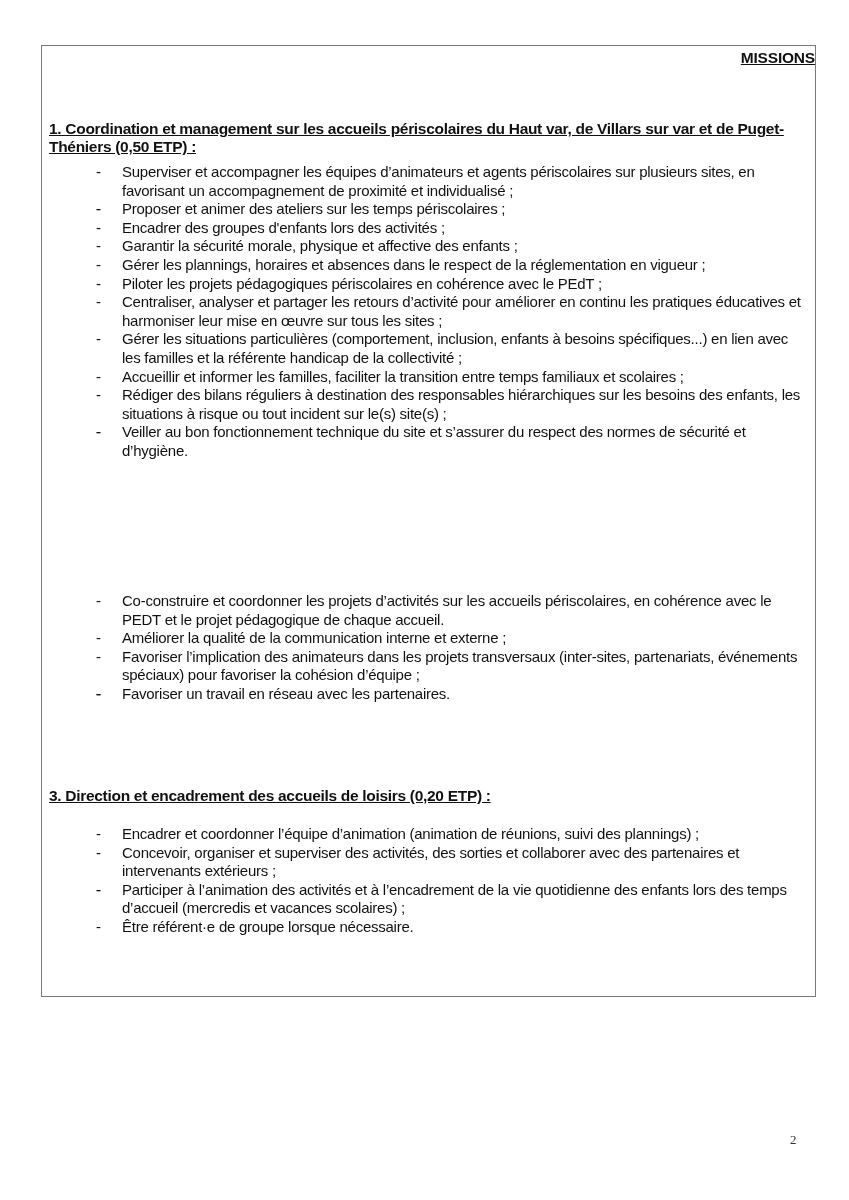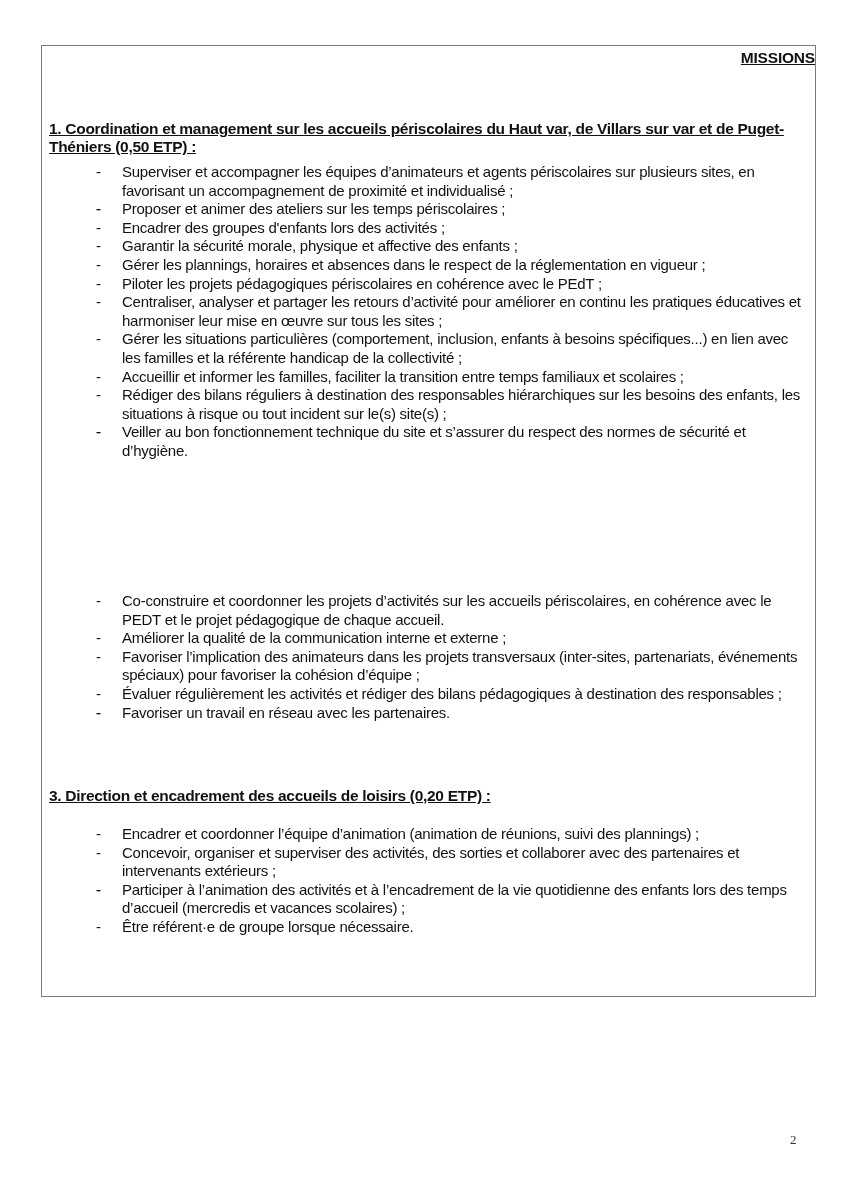--- a/index.html
+++ b/index.html
@@ -38,21 +38,21 @@
       <li><span class="dash">-</span><span>Accueillir et informer les familles, faciliter la transition entre temps familiaux et scolaires ;</span></li>
       <li><span class="dash">-</span><span>Rédiger des bilans réguliers à destination des responsables hiérarchiques sur les besoins des enfants, les situations à risque ou tout incident sur le(s) site(s) ;</span></li>
       <li><span class="dash">-</span></li>
       <li><span class="dash">-</span><span>Veiller au bon fonctionnement technique du site et s’assurer du respect des normes de sécurité et d’hygiène.</span></li>
     </ul>
 
   <ul class="items" style="top:546px;">
       <li><span class="dash">-</span><span>Co-construire et coordonner les projets d’activités sur les accueils périscolaires, en cohérence avec le PEDT et le projet pédagogique de chaque accueil.</span></li>
       <li><span class="dash">-</span><span>Améliorer la qualité de la communication interne et externe ;</span></li>
       <li><span class="dash">-</span><span>Favoriser l’implication des animateurs dans les projets transversaux (inter-sites, partenariats, événements spéciaux) pour favoriser la cohésion d’équipe ;</span></li>
-      <li><span class="dash">-</span><span>Évaluer régulièrement les activités et rédiger des bilans pédagogiques à destination des responsables ;</span></li>
+      <li><span class="dash">-</span></li>
       <li><span class="dash">-</span></li>
       <li><span class="dash">-</span><span>Favoriser un travail en réseau avec les partenaires.</span></li>
     </ul>
 
   <div class="section-heading" style="top:741px;">3. Direction et encadrement des accueils de loisirs (0,20 ETP) :</div>
   <ul class="items" style="top:779px;">
       <li><span class="dash">-</span><span>Encadrer et coordonner l’équipe d’animation (animation de réunions, suivi des plannings) ;</span></li>
       <li><span class="dash">-</span><span>Concevoir, organiser et superviser des activités, des sorties et collaborer avec des partenaires et intervenants extérieurs ;</span></li>
       <li><span class="dash">-</span></li>
       <li><span class="dash">-</span><span>Participer à l’animation des activités et à l’encadrement de la vie quotidienne des enfants lors des temps d’accueil (mercredis et vacances scolaires) ;</span></li>

